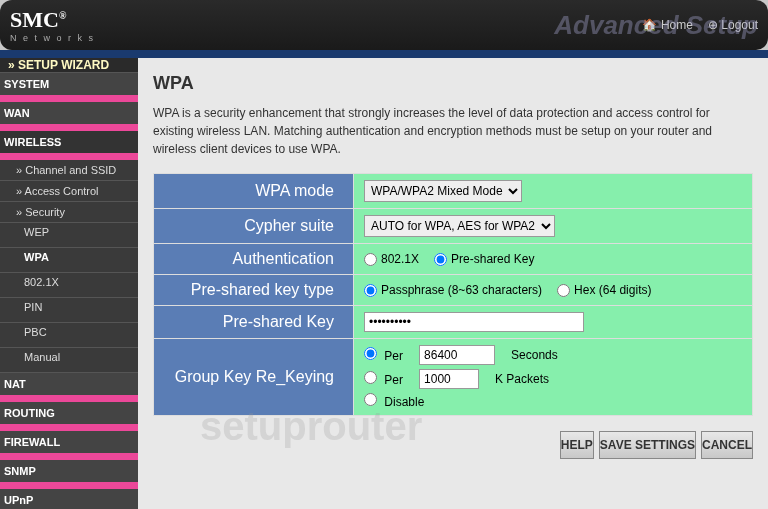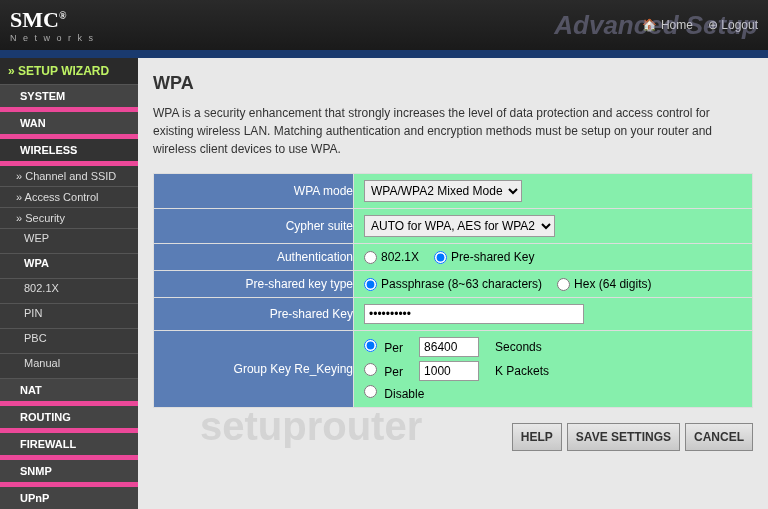--- a/index.html
+++ b/index.html
@@ -1,65 +1,65 @@
 <!DOCTYPE html>
 <html><head>
   <meta charset="utf-8">
   <style>
     * { margin: 0; padding: 0; box-sizing: border-box; }
     body { font-family: Arial, sans-serif; font-size: 12px; background: #c8c8c8; width: 768px; height: 509px; overflow: hidden; }
 
     
-    .header-top { background: linear-gradient(to bottom, #2a2a2a, #1a1a1a); height: 50px; display: flex; align-items: center; justify-content: space-between; padding: 0 10px; }
+    .header-top { background: linear-gradient(to bottom, #2a2a2a, #1a1a1a); height: 50px; display: flex; align-items: center; justify-content: space-between; padding: 0 10px; border-radius: 12px; }
     .logo-area { display: flex; flex-direction: column; }
     .logo-smc { color: white; font-size: 22px; font-weight: bold; font-family: serif; }
     .logo-smc sup { font-size: 10px; }
     .logo-networks { color: #aaa; font-size: 9px; letter-spacing: 2px; }
     .header-nav { display: flex; gap: 15px; align-items: center; }
     .header-nav a { color: #ccc; text-decoration: none; font-size: 12px; }
 
     .header-blue { background: #1a3a6e; height: 8px; }
 
     .main-layout { display: flex; height: 451px; }
 
     
     .sidebar { width: 138px; background: #3a3a3a; flex-shrink: 0; }
-    .sidebar-setup-wizard { background: #2a2a2a; color: #bef264; font-size: 12px; font-weight: bold; padding: 6px 8px; border-bottom: 1px solid #555; }
+    .sidebar-setup-wizard { background: #2a2a2a; color: #fef9c3; font-size: 12px; font-weight: bold; padding: 0 8px; border-bottom: 1px solid #555; }
     .sidebar-setup-wizard::before { content: "» "; }
-    .sidebar-section { color: white; font-size: 11px; font-weight: bold; padding: 5px 20px; background: #444; border-bottom: 5px solid #ec4899; cursor: pointer; }
+    .sidebar-section { color: white; font-size: 11px; font-weight: bold; padding: 5px 4px; background: #444; border-bottom: 7px solid #ec4899; cursor: pointer; }
     .sidebar-section.active { background: #333; }
     .sidebar-item { color: #ddd; font-size: 11px; padding: 4px 8px 4px 16px; cursor: pointer; border-bottom: 1px solid #555; }
     .sidebar-item::before { content: "» "; }
     .sidebar-sub { color: #ddd; font-size: 11px; padding: 3px 8px 9px 24px; cursor: pointer; border-bottom: 1px solid #555; }
 
     
     .content { flex: 1; background: #e8e8e8; padding: 15px; overflow-y: auto; }
     .page-title { font-size: 18px; font-weight: bold; color: #333; margin-bottom: 10px; }
     .page-desc { font-size: 12px; color: #333; line-height: 1.5; margin-bottom: 15px; }
 
     
     .form-table { width: 100%; border-collapse: collapse; background: #f5f5dc; border: 1px solid #ccc; }
     .form-table td { padding: 6px 10px; border: 1px solid #ddd; vertical-align: middle; }
-    .form-table .label-cell { background: #5a7db5; color: white; text-align: right; width: 200px; font-size: 12px; padding-right: 0; }
+    .form-table .label-cell { background: #5a7db5; color: white; text-align: right; width: 200px; font-size: 16px; padding-right: 19px; }
     .form-table .value-cell { background: #86efac; }
 
     select { font-size: 12px; padding: 2px; border: 1px solid #999; }
     input[type="text"], input[type="password"] { font-size: 12px; padding: 2px 4px; border: 1px solid #999; }
     input[type="radio"] { margin-right: 4px; }
     .radio-group { display: flex; align-items: center; gap: 15px; flex-wrap: wrap; }
     .radio-inline { display: flex; align-items: center; }
     .seconds-group { display: flex; flex-direction: column; gap: 4px; }
     .seconds-row { display: flex; align-items: center; gap: 16px; }
 
     
     .watermark { position: absolute; font-size: 40px; color: rgba(150,150,150,0.25); font-weight: bold; bottom: 60px; left: 200px; pointer-events: none; z-index: 10; }
 
     
     .button-row { display: flex; justify-content: flex-end; gap: 5px; margin-top: 15px; }
-    .btn { padding: 6px 8px; font-size: 12px; font-weight: bold; border: 1px solid #888; cursor: pointer; background: linear-gradient(to bottom, #e8e8e8, #c8c8c8); color: #333; }
+    .btn { padding: 6px 0; font-size: 12px; font-weight: bold; border: 1px solid #888; cursor: pointer; background: linear-gradient(to bottom, #e8e8e8, #c8c8c8); color: #333; }
     .btn-help { background: linear-gradient(to bottom, #e8e8e8, #c8c8c8); }
   </style>
 </head>
 <body>
 
 <div style="position:relative; width:768px; height:509px; overflow:hidden;">
 
   <div class="header-top">
     <div class="logo-area">
       <div class="logo-smc">
@@ -176,21 +176,21 @@
 
         <tr>
           <td class="label-cell">Group Key Re_Keying</td>
           <td class="value-cell">
             <div class="seconds-group">
               <div class="seconds-row">
                 <label>
                   <input type="radio" name="group_key" checked="" style="">
                   <span>Per</span>
                 </label>
-                <input type="text" style="width: 60px;" value="86400">
+                <input type="text" style="width: 76px;" value="86400">
                 <span>Seconds</span>
               </div>
               <div class="seconds-row">
                 <label>
                   <input type="radio" name="group_key" style="">
                   <span>Per</span>
                 </label>
                 <input type="text" style="width: 60px;" value="1000">
                 <span>K Packets</span>
               </div>

